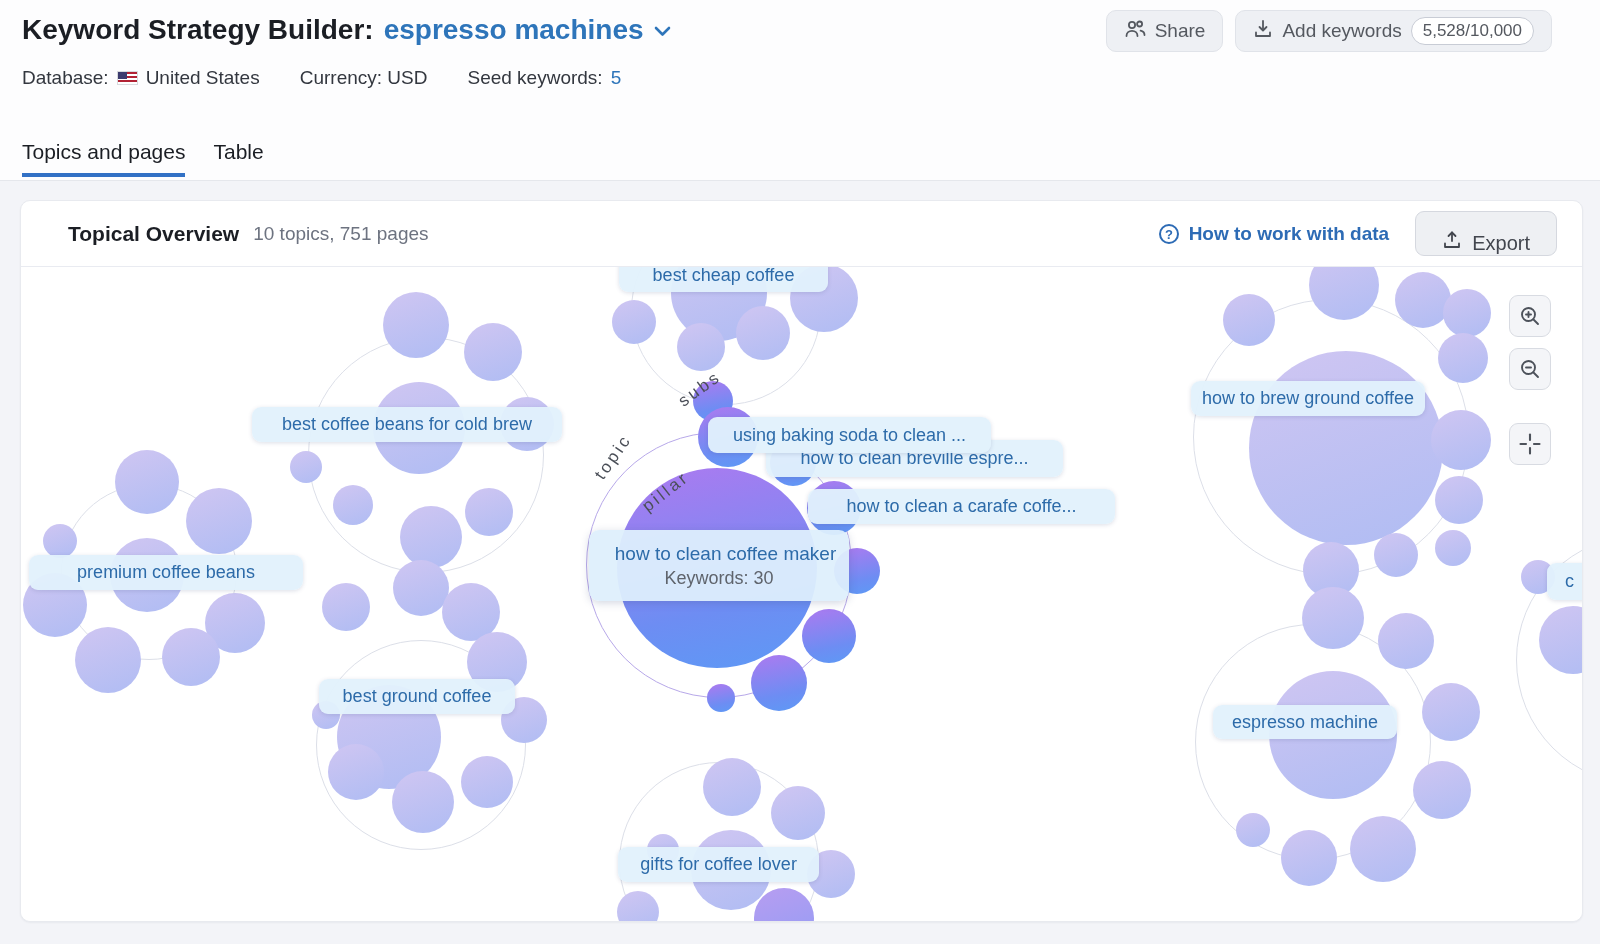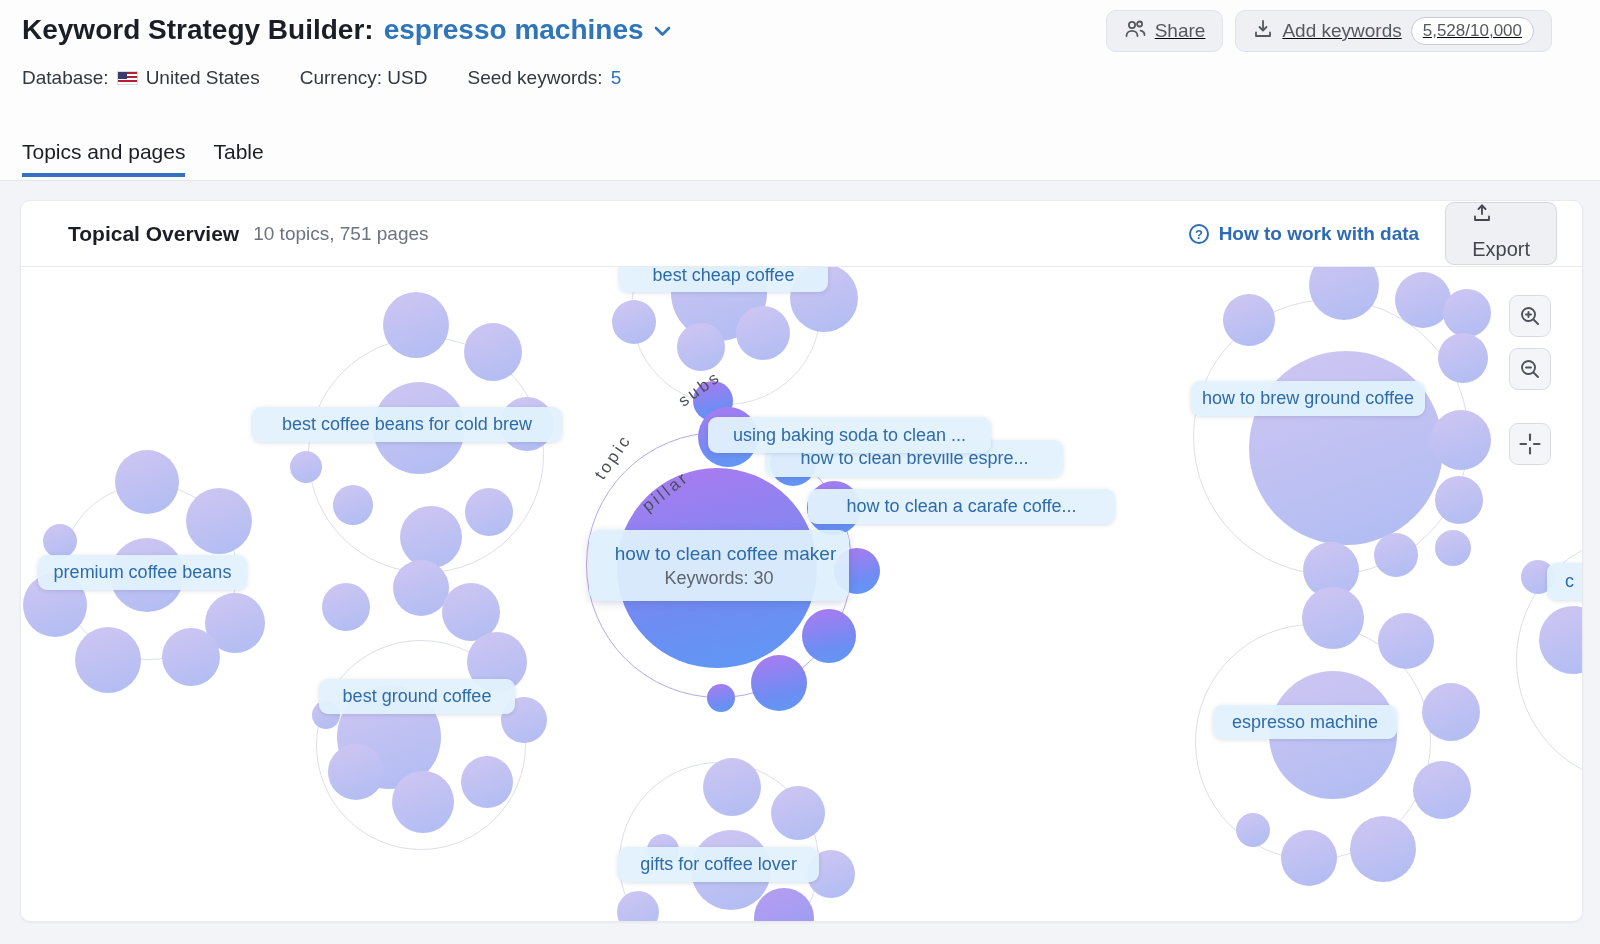--- a/index.html
+++ b/index.html
@@ -13,21 +13,21 @@
   .title-project { font-size:28px; font-weight:bold; color:#2e75ba; }
   .chev { margin-top:4px; }
   .info-row { position:absolute; top:67px; left:22px; display:flex; align-items:center; gap:40px;
               font-size:19px; color:#33373f; }
   .info-item { display:flex; align-items:center; gap:8px; }
   .blue { color:#2e75ba; }
   .flag { display:inline-block; width:21px; height:14px; position:relative; border:1px solid #d8dade;
           background:repeating-linear-gradient(180deg,#b22234 0 2px,#ffffff 2px 4px); }
   .flag::after { content:''; position:absolute; left:0; top:0; width:9px; height:7px; background:#3c3b6e; }
 
-  .hdr-actions { position:absolute; top:10px; right:48px; display:flex; gap:12px;text-decoration:underline; }
+  .hdr-actions { position:absolute; top:10px; right:48px; display:flex; gap:12px; }
   .gbtn { display:flex; align-items:center; gap:9px; height:42px; padding:0 17px;
           background:#eef0f4; border:1px solid #e0e3e9; border-radius:10px;
           font-size:19px; color:#54585f; cursor:pointer; white-space:nowrap; }
   .pill { background:#ffffff; border:1px solid #c8ccd5; border-radius:15px; padding:3px 11px;
           font-size:17px; color:#54585f; }
 
   
   .tabs-row { position:absolute; top:127px; left:0; width:1600px; height:54px;
               border-bottom:1px solid #e5e7ec; background:#fdfdfe; }
   .tabs { position:absolute; left:22px; top:0; display:flex; gap:28px; }
@@ -37,23 +37,23 @@
   
   .card { position:absolute; top:200px; left:20px; width:1563px; height:722px;
           background:#ffffff; border:1px solid #e8eaef; border-radius:10px;
           box-shadow:0 1px 2px rgba(20,30,60,.05); }
   .card-hdr { display:flex; align-items:center; height:66px; padding:0 25px 0 47px;
               border-bottom:1px solid #e9ebf1; }
   .card-title { font-size:21px; font-weight:bold; color:#1b1e24; }
   .card-sub { margin-left:14px; font-size:19px; color:#6d7380; }
   .help-link { margin-left:auto; display:flex; align-items:center; gap:9px; cursor:pointer;
                font-size:19px; font-weight:bold; color:#2d6bb5; }
-  .export-btn { margin-left:26px; display:flex; align-items:flex-start; gap:10px; height:63px; padding:0 26px;
+  .export-btn { margin-left:26px; display:flex; align-items:flex-end; gap:10px; height:45px; padding:0 26px;
                 background:#eef0f3; border:1px solid #d5d8df; border-radius:9px;
-                font-size:20px; color:#42464e; cursor:pointer;flex-direction:column; }
+                font-size:20px; color:#42464e; cursor:pointer; }
 
   
   .chart { position:absolute; top:66px; left:0; width:1561px; height:654px; overflow:hidden;
            border-radius:0 0 10px 10px; background:#ffffff; }
   .ring { position:absolute; border-radius:50%; border:1.5px solid #dcdfe8; z-index:0; }
   .ring.sel { border-color:#b7a8e9; }
   .bub { position:absolute; border-radius:50%; z-index:1;
          background:linear-gradient(160deg,#cdc5f2 8%,#b2bdf3 92%); }
   .bub.br { z-index:2; background:linear-gradient(168deg,#a97bf0 4%,#6d8df3 68%,#5f98f5 96%); }
   .bub.bp { background:linear-gradient(160deg,#b49df1 10%,#979df4 90%); }
@@ -242,21 +242,21 @@
 
     <div class="bub" style="left:1500px;top:293px;width:34px;height:34px"></div>
     <div class="bub" style="left:1518px;top:339px;width:68px;height:68px"></div>
 
     <div class="arc" style="left:655px;top:112px;transform:rotate(-36deg)">subs</div>
     <div class="arc" style="left:567px;top:180px;transform:rotate(-55deg)">topic</div>
     <div class="arc" style="left:618px;top:215px;transform:rotate(-38deg)">pillar</div>
 
     <div class="chip" style="left:598px;top:-17px;width:209px;height:42px;align-items:flex-end;padding-bottom:6px">best cheap coffee</div>
     <div class="chip" style="left:231px;top:140px;width:310px;height:35px">best coffee beans for cold brew</div>
-    <div class="chip" style="left:17px;top:288px;width:209px;height:35px">premium coffee beans</div>
+    <div class="chip" style="left:8px;top:288px;width:274px;height:35px">premium coffee beans</div>
     <div class="chip" style="left:298px;top:412px;width:196px;height:35px">best ground coffee</div>
     <div class="chip" style="left:1170px;top:114px;width:234px;height:35px">how to brew ground coffee</div>
     <div class="chip" style="left:1192px;top:438px;width:184px;height:34px">espresso machine</div>
     <div class="chip" style="left:597px;top:580px;width:201px;height:35px">gifts for coffee lover</div>
     <div class="chip" style="left:1526px;top:296px;width:70px;height:37px;justify-content:flex-start;padding-left:18px">c</div>
 
     <div class="chip" style="left:745px;top:173px;width:297px;height:37px">how to clean breville espre...</div>
     <div class="chip z5" style="left:687px;top:150px;width:283px;height:36px">using baking soda to clean ...</div>
     <div class="chip" style="left:787px;top:222px;width:307px;height:35px">how to clean a carafe coffe...</div>
 

